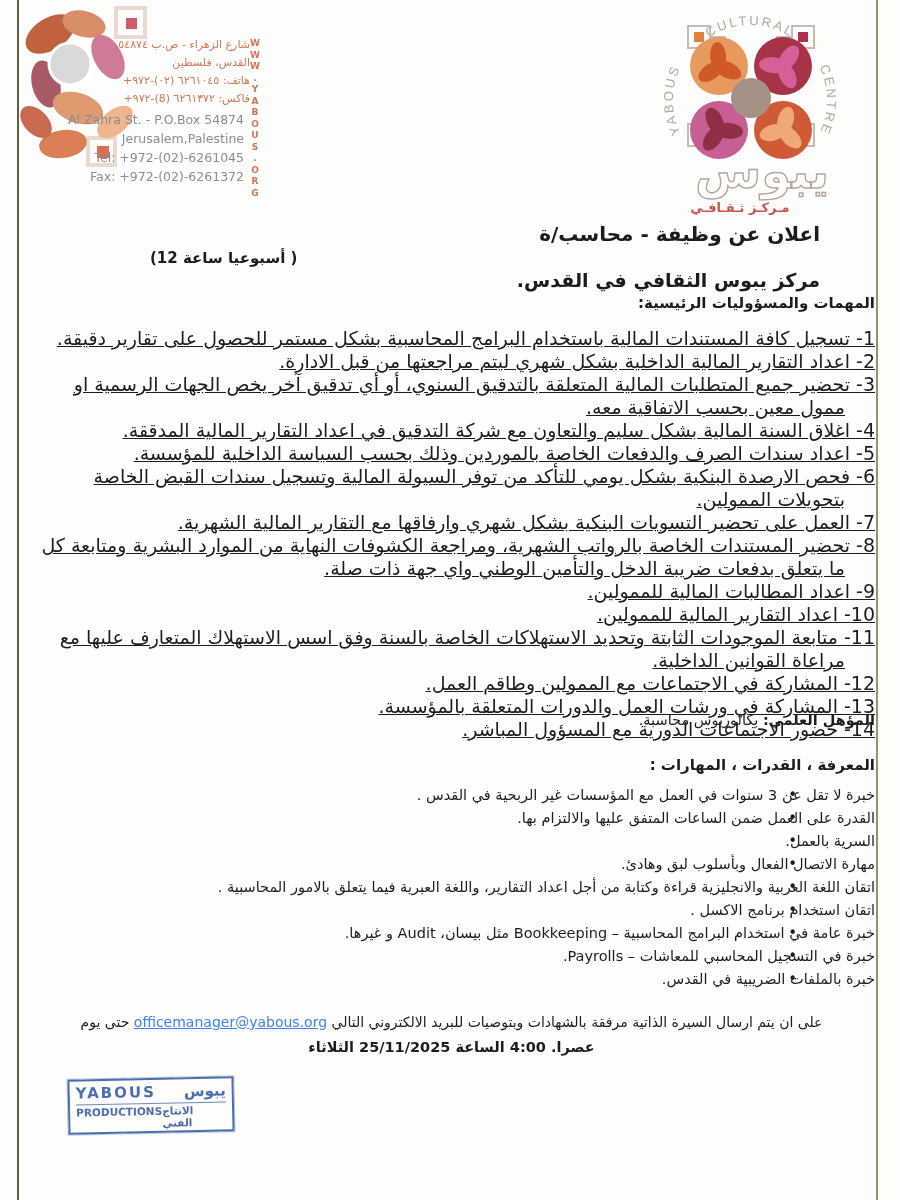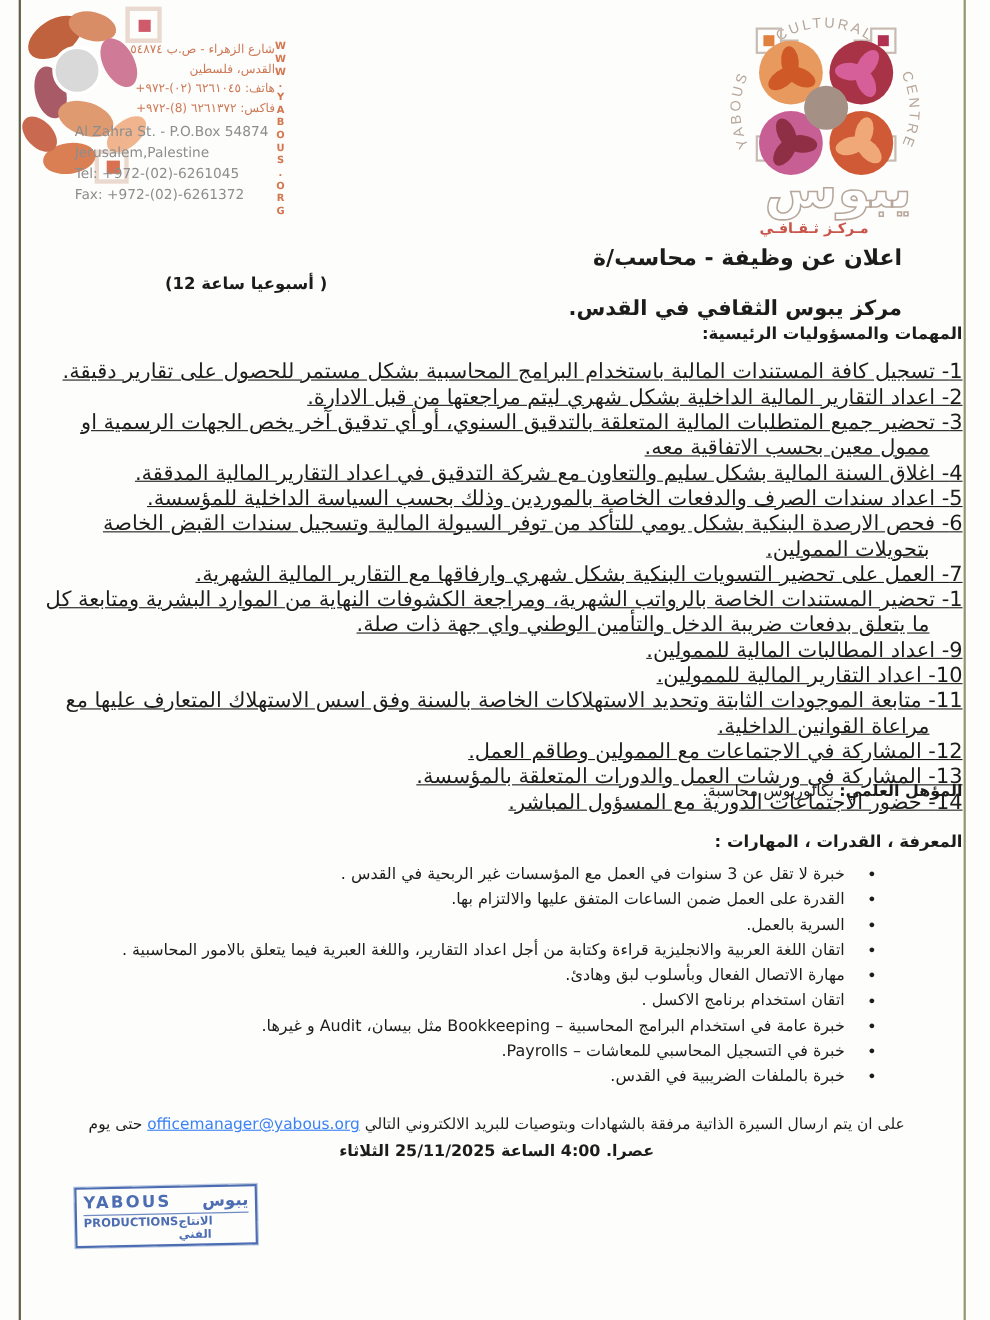--- a/index.html
+++ b/index.html
@@ -12,21 +12,21 @@
   .rule-left  { left:17px;  width:2px; background:#5e5e44; }
   .rule-right { left:876px; width:2px; background:#93936f; }
 
   
   .flower-logo { position:absolute; left:18px; top:2px; }
   .contact-ar {
     position:absolute; right:650px; top:36px; direction:rtl; text-align:right;
     color:#cd7a57; font-size:11px; line-height:18px;
   }
   .contact-en {
-    position:absolute; right:656px; top:110px; text-align:left;
+    position:absolute; right:656px; top:110px; text-align:right;
     color:#8d8d8d; font-size:12.5px; line-height:19px;
   }
   .website-vertical {
     position:absolute; left:250px; top:38px; height:150px;
     writing-mode:vertical-rl; text-orientation:upright;
     color:#d3764e; font-size:9px; font-weight:bold; letter-spacing:1.5px;
   }
   .logo-right { position:absolute; left:650px; top:0; }
 
   
@@ -50,21 +50,21 @@
   .qualification .label { font-weight:bold; }
 
   .skills-heading {
     position:absolute; right:25px; top:756px; direction:rtl;
     font-size:15px; font-weight:bold;
   }
   .skills {
     position:absolute; right:25px; left:30px; top:784px;
     direction:rtl; font-size:14.5px; line-height:23px;
   }
-  .skill-item { position:relative; padding-right:107px; }
+  .skill-item { position:relative; }
   .skill-item::before { content:"•"; position:absolute; right:78px; top:0; font-size:15px; }
 
   
   .footer { position:absolute; left:28px; right:25px; top:1014px; text-align:center; font-size:14px; }
   .footer-line1 { direction:rtl; white-space:nowrap; }
   .footer-line1 a { color:#3b82f6; }
   .footer-line2 { direction:ltr; font-weight:bold; margin-top:9px; font-size:14.5px; }
 
   
   .stamp {
@@ -197,41 +197,41 @@
 
 <div class="tasks-heading">المهمات والمسؤوليات الرئيسية:</div>
 <div class="tasks">
     <div class="task-item">1- تسجيل كافة المستندات المالية باستخدام البرامج المحاسبية بشكل مستمر للحصول على تقارير دقيقة.</div>
     <div class="task-item">2- اعداد التقارير المالية الداخلية بشكل شهري ليتم مراجعتها من قبل الادارة.</div>
     <div class="task-item">3- تحضير جميع المتطلبات المالية المتعلقة بالتدقيق السنوي، أو أي تدقيق آخر يخص الجهات الرسمية او ممول معين بحسب الاتفاقية معه.</div>
     <div class="task-item">4- اغلاق السنة المالية بشكل سليم والتعاون مع شركة التدقيق في اعداد التقارير المالية المدققة.</div>
     <div class="task-item">5- اعداد سندات الصرف والدفعات الخاصة بالموردين وذلك بحسب السياسة الداخلية للمؤسسة.</div>
     <div class="task-item">6- فحص الارصدة البنكية بشكل يومي للتأكد من توفر السيولة المالية وتسجيل سندات القبض الخاصة بتحويلات الممولين.</div>
     <div class="task-item">7- العمل على تحضير التسويات البنكية بشكل شهري وارفاقها مع التقارير المالية الشهرية.</div>
-    <div class="task-item">1- تحضير المستندات الخاصة بالرواتب الشهرية، ومراجعة الكشوفات النهاية من الموارد البشرية ومتابعة كل ما يتعلق بدفعات ضريبة الدخل والتأمين الوطني واي جهة ذات صلة.</div>
+    <div class="task-item">8- تحضير المستندات الخاصة بالرواتب الشهرية، ومراجعة الكشوفات النهاية من الموارد البشرية ومتابعة كل ما يتعلق بدفعات ضريبة الدخل والتأمين الوطني واي جهة ذات صلة.</div>
     <div class="task-item">9- اعداد المطالبات المالية للممولين.</div>
     <div class="task-item">10- اعداد التقارير المالية للممولين.</div>
     <div class="task-item">11- متابعة الموجودات الثابتة وتحديد الاستهلاكات الخاصة بالسنة وفق اسس الاستهلاك المتعارف عليها مع مراعاة القوانين الداخلية.</div>
     <div class="task-item">12- المشاركة في الاجتماعات مع الممولين وطاقم العمل.</div>
     <div class="task-item">13- المشاركة في ورشات العمل والدورات المتعلقة بالمؤسسة.</div>
     <div class="task-item">14- حضور الاجتماعات الدورية مع المسؤول المباشر.</div>
   </div>
 
 <div class="qualification">
   <span class="label">المؤهل العلمي:</span>
   <span>بكالوريوس محاسبة.</span>
 </div>
 
 <div class="skills-heading">المعرفة ، القدرات ، المهارات :</div>
 <div class="skills">
     <div class="skill-item">خبرة لا تقل عن 3 سنوات في العمل مع المؤسسات غير الربحية في القدس .</div>
     <div class="skill-item">القدرة على العمل ضمن الساعات المتفق عليها والالتزام بها.</div>
     <div class="skill-item">السرية بالعمل.</div>
+    <div class="skill-item">مهارة الاتصال الفعال وبأسلوب لبق وهادئ.</div>
     <div class="skill-item">اتقان اللغة العربية والانجليزية قراءة وكتابة من أجل اعداد التقارير، واللغة العبرية فيما يتعلق بالامور المحاسبية .</div>
-    <div class="skill-item">مهارة الاتصال الفعال وبأسلوب لبق وهادئ.</div>
     <div class="skill-item">اتقان استخدام برنامج الاكسل .</div>
     <div class="skill-item">خبرة عامة في استخدام البرامج المحاسبية – Bookkeeping مثل بيسان، Audit و غيرها.</div>
     <div class="skill-item">خبرة في التسجيل المحاسبي للمعاشات – Payrolls.</div>
     <div class="skill-item">خبرة بالملفات الضريبية في القدس.</div>
   </div>
 
 <div class="footer">
   <div class="footer-line1">
     <span>على ان يتم ارسال السيرة الذاتية مرفقة بالشهادات وبتوصيات  للبريد الالكتروني التالي</span>
     <a href="#">officemanager@yabous.org</a>

